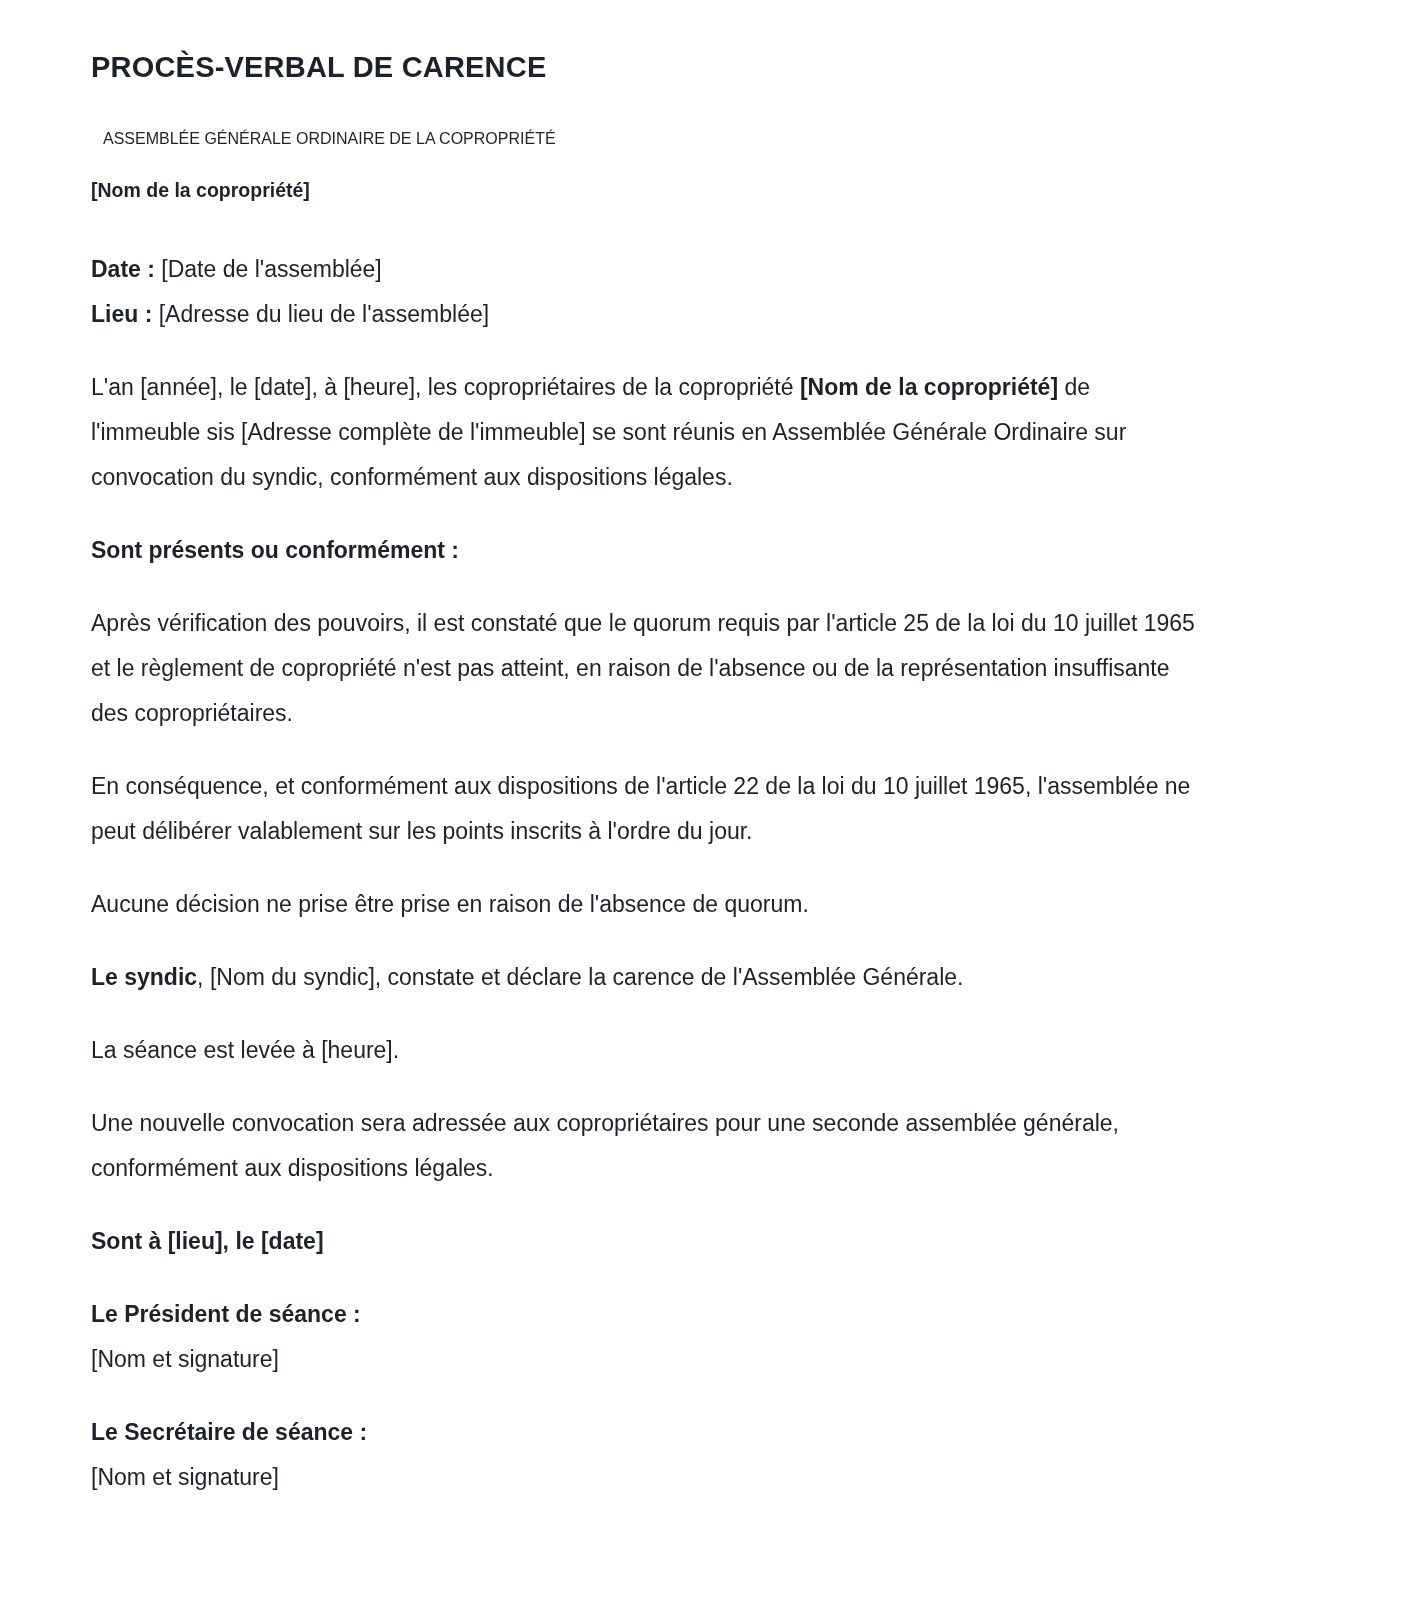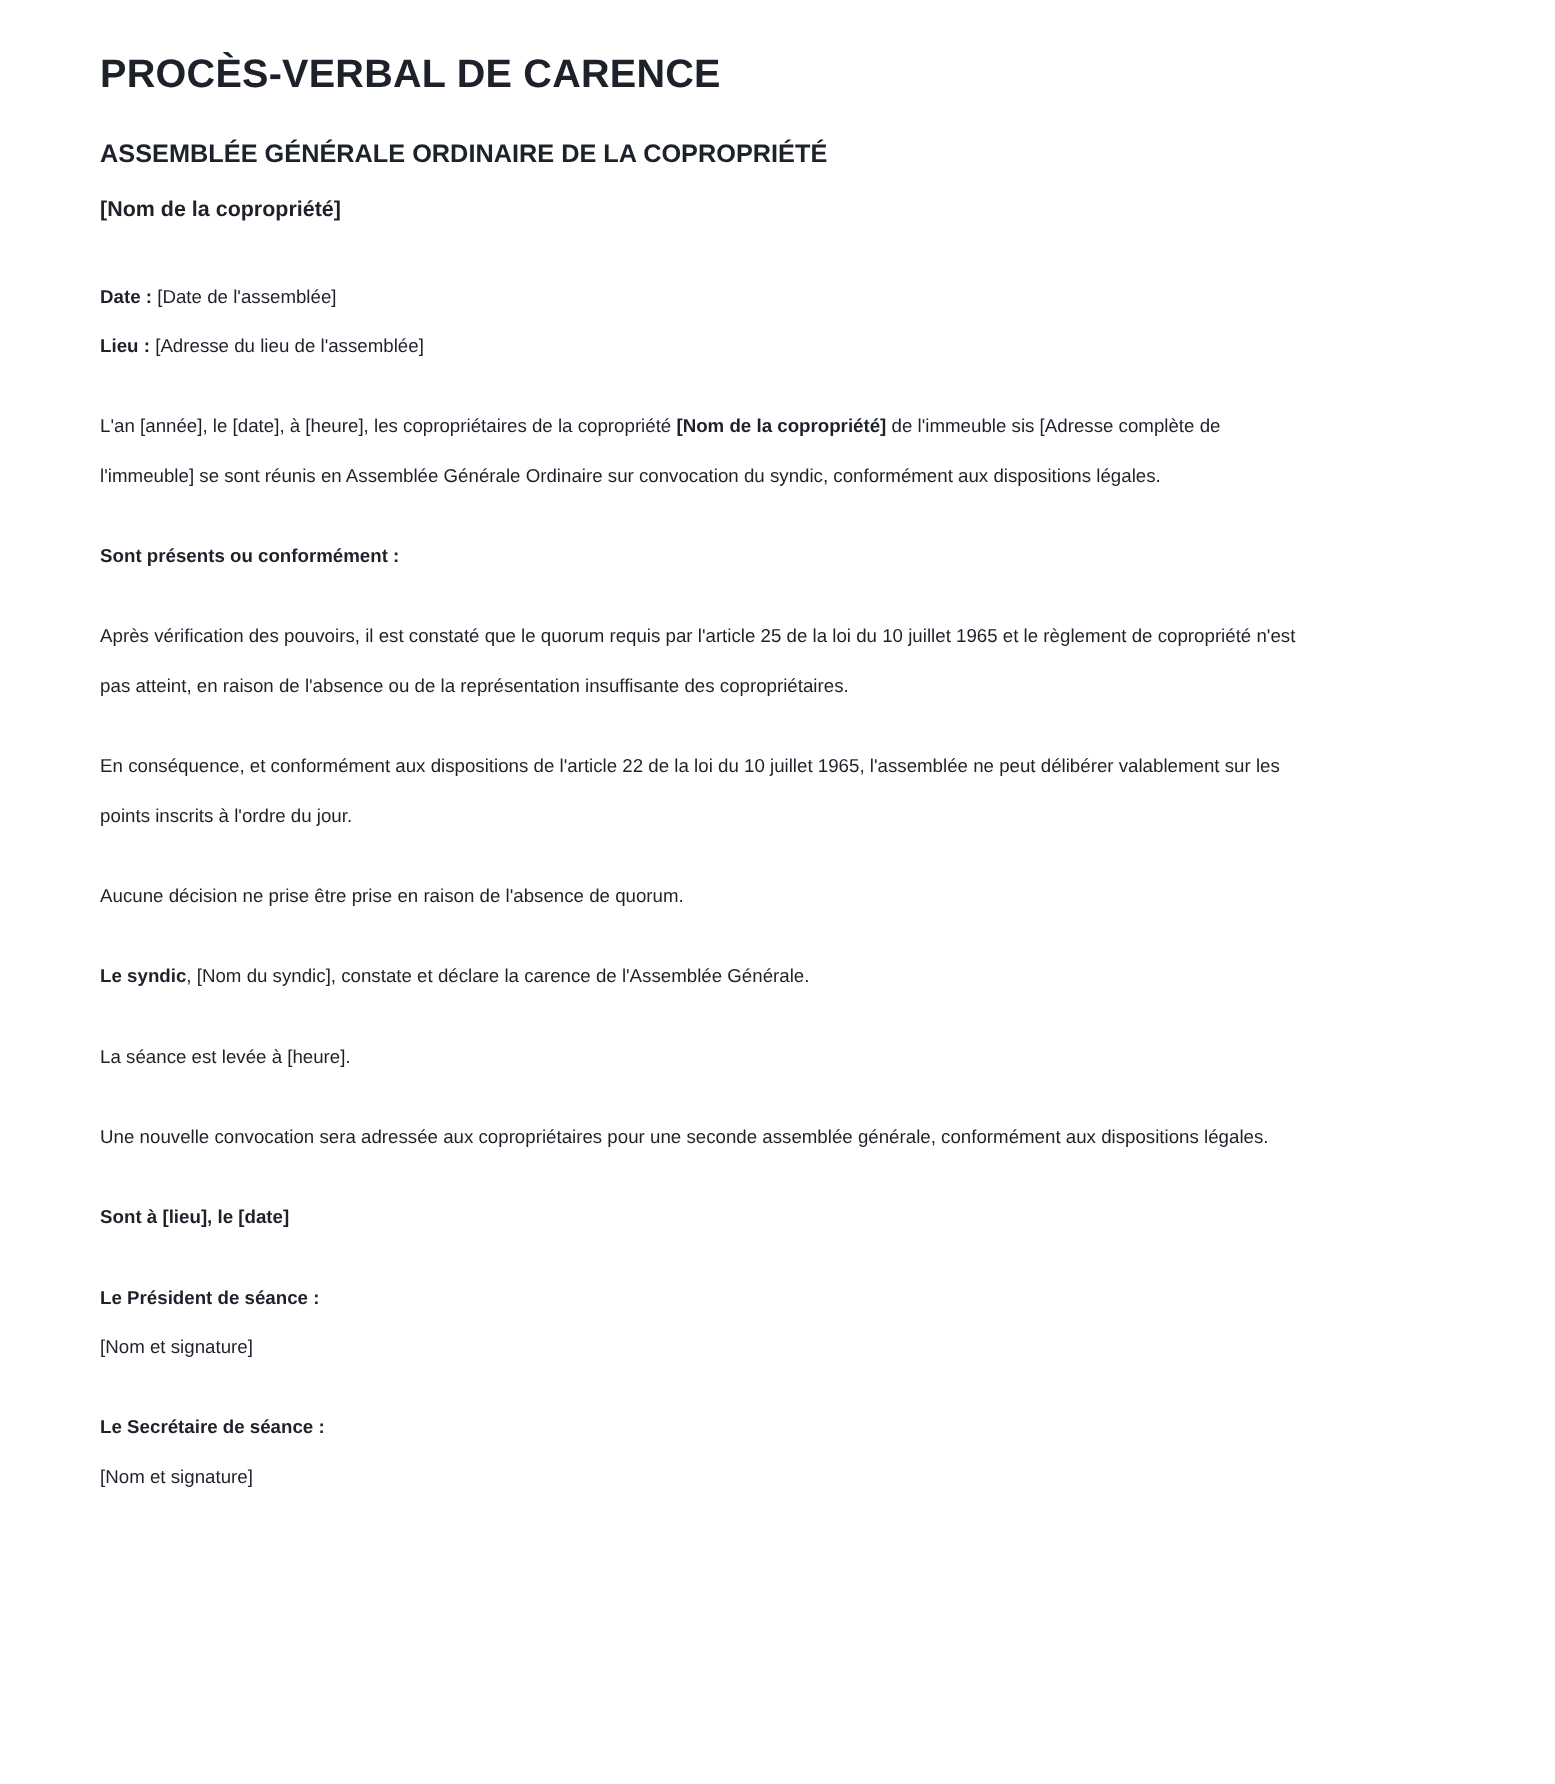--- a/index.html
+++ b/index.html
@@ -13,40 +13,40 @@
     color: #1d2129;
     font-family: "Liberation Sans", "DejaVu Sans", sans-serif;
     -webkit-font-smoothing: antialiased;
   }
   .page {
     width: 1105px;
     padding: 49px 0 40px 91px;
     box-sizing: content-box;
   }
   .doc-title {
-    font-size: 36px;
+    font-size: 29px;
     line-height: 36px;
     font-weight: 700;
     letter-spacing: 0.2px;
     margin: 0 0 41px 0;
   }
   .doc-subtitle {
-    font-size: 23px;
+    font-size: 16px;
     line-height: 26px;
-    font-weight: 700;
-    margin: 0 0 25px 0;
+    font-weight: 400;
+    margin: 0 0 25px 12px;
   }
   .prop-name {
     font-size: 19.5px;
     line-height: 26px;
     font-weight: 700;
     margin: 0 0 44px 0;
   }
   .body-text {
-    font-size: 17px;
+    font-size: 23px;
     line-height: 45px;
     font-weight: 400;
     margin: 0 0 28px 0;
   }
   .body-text .line { display: block; }
   .bold, strong { font-weight: 700; }
 </style>
 </head>
 <body>
 

